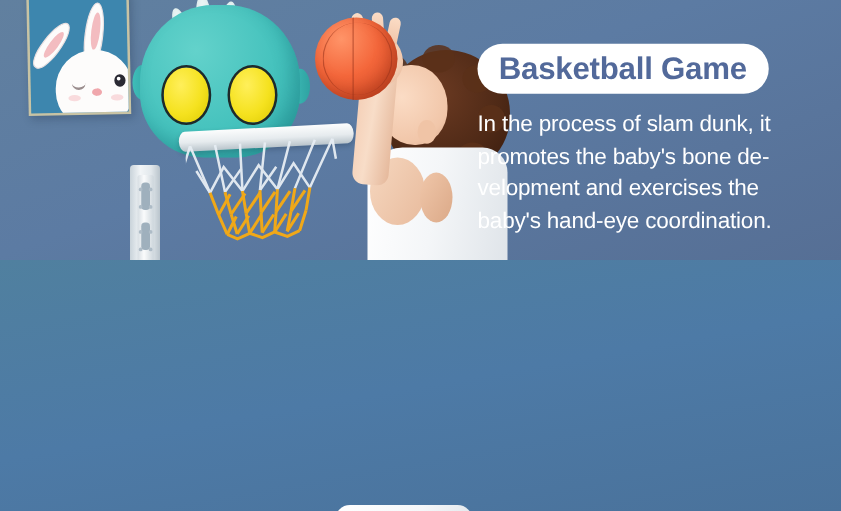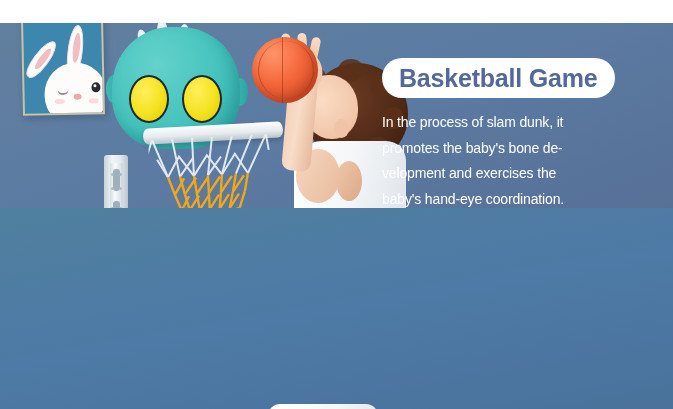--- a/index.html
+++ b/index.html
@@ -20,21 +20,20 @@
   .panel {
     position: absolute;
     left: 0;
     width: 673px;
     overflow: hidden;
   }
   #panel-basketball {
     top: 0;
     height: 208px;
     background: linear-gradient(160deg, #61809f 0%, #5c7ba3 45%, #566f95 100%);
-    margin-top: 23px;
   }
   #panel-football {
     top: 208px;
     height: 201px;
     background: linear-gradient(170deg, #50809f 0%, #4d7aa6 50%, #4a729b 100%);
   }
 
   
   .text-col { position: absolute; }
   #basketball-text-col { left: 382px; top: 35px; width: 270px; }
@@ -49,21 +48,21 @@
     letter-spacing: -0.2px;
     line-height: 40px;
     height: 40px;
     padding: 0 17px;
     white-space: nowrap;
     box-sizing: border-box;
   }
 
   .body-text {
     color: #ffffff;
-    font-size: 14px;
+    font-size: 18px;
     line-height: 25.5px;
     letter-spacing: -0.15px;
     margin-top: 12px;
     white-space: pre-line;
   }
 
   
   #poster-frame {
     position: absolute;
     left: 22px;

